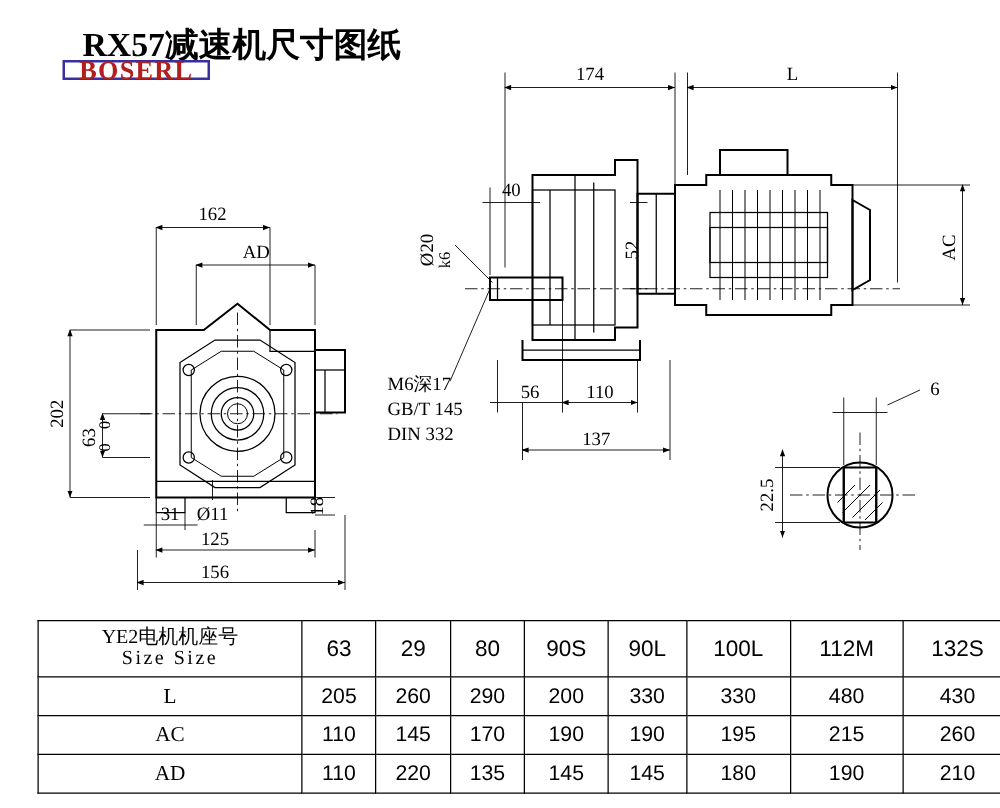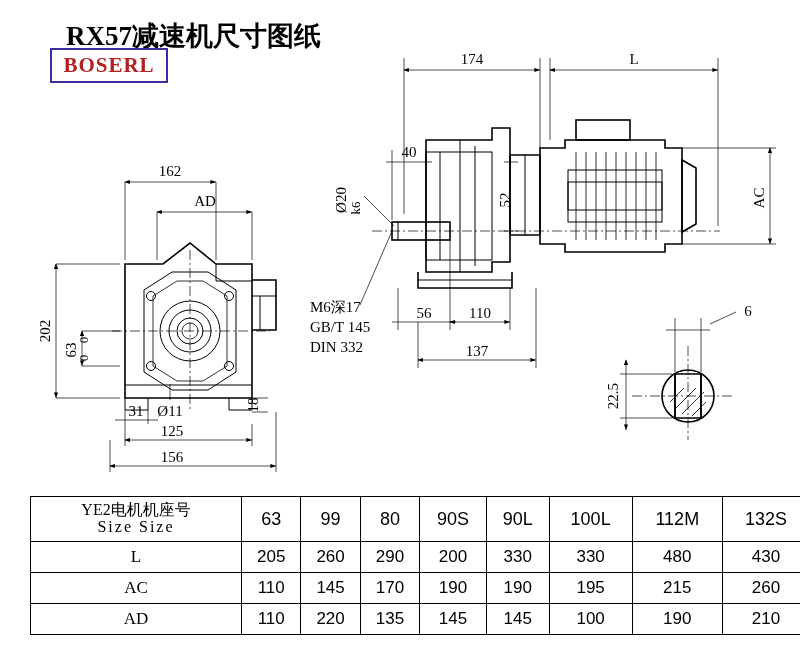--- a/index.html
+++ b/index.html
@@ -16,21 +16,21 @@
   #page-title {
     position:absolute; left:46px; top:18px;
     font-family:"Liberation Serif", serif;
     font-size:27px; font-weight:bold; color:#000;
     letter-spacing:0px; white-space:nowrap;
   }
 
   
   #logo-box {
     position:absolute; left:30px; top:48px;
-    width:118px; height:35px;
+    width:118px; height:16px;
     border:2px solid #3a2fa0;
     box-sizing:border-box;
     display:flex; align-items:center; justify-content:center;
   }
   #logo-text {
     font-family:"Liberation Serif", serif;
     font-size:21px; font-weight:bold; color:#b31f1f;
     letter-spacing:1px;
   }
 
@@ -295,21 +295,21 @@
   </svg>
 
   <table id="spec-table">
     <tbody>
       <tr>
         <td class="rowhead two">
           <span class="l1">YE2电机机座号</span>
           <span class="l2">Size Size</span>
         </td>
         <td class="hdrcell">63</td>
-        <td class="hdrcell">99</td>
+        <td class="hdrcell">29</td>
         <td class="hdrcell">80</td>
         <td class="hdrcell">90S</td>
         <td class="hdrcell">90L</td>
         <td class="hdrcell">100L</td>
         <td class="hdrcell">112M</td>
         <td class="hdrcell">132S</td>
       </tr>
       <tr>
         <td class="rowhead">L</td>
         <td>205</td>
@@ -332,20 +332,20 @@
         <td>215</td>
         <td>260</td>
       </tr>
       <tr>
         <td class="rowhead">AD</td>
         <td>110</td>
         <td>220</td>
         <td>135</td>
         <td>145</td>
         <td>145</td>
-        <td>100</td>
+        <td>180</td>
         <td>190</td>
         <td>210</td>
       </tr>
     </tbody>
   </table>
 
 </div>
 
 </body></html>

